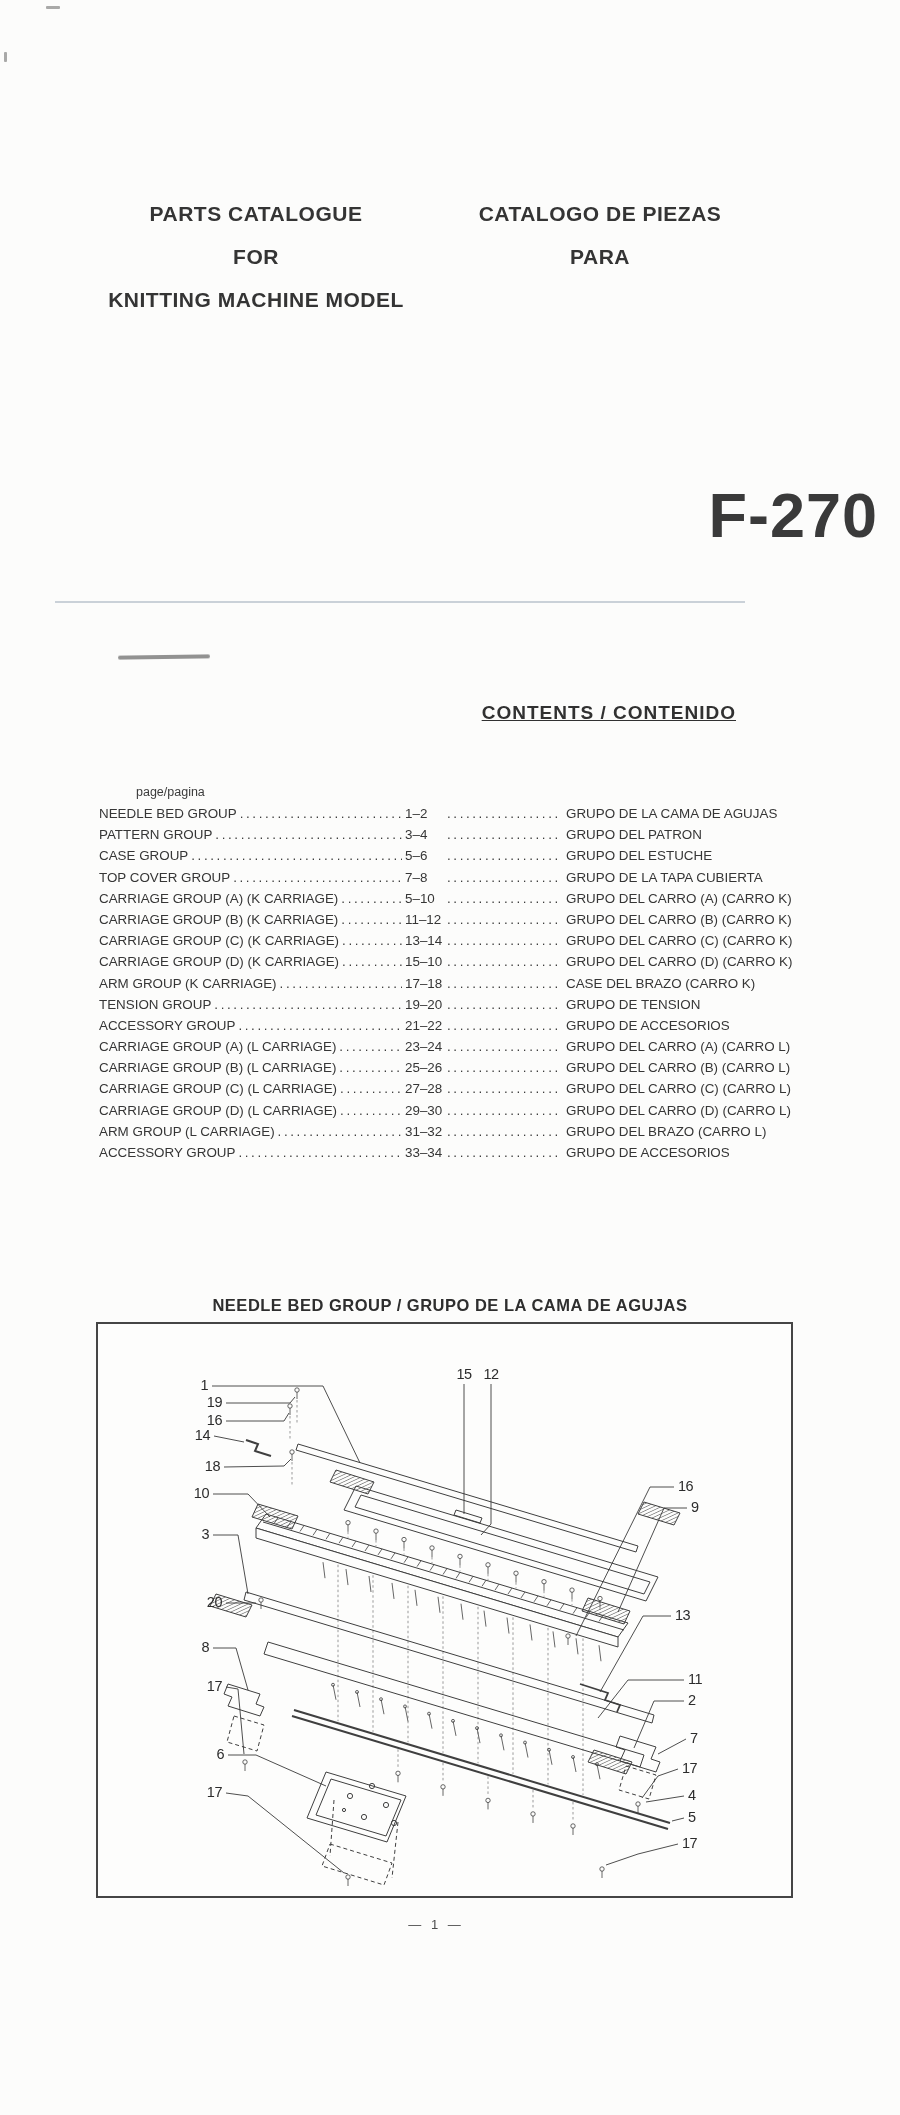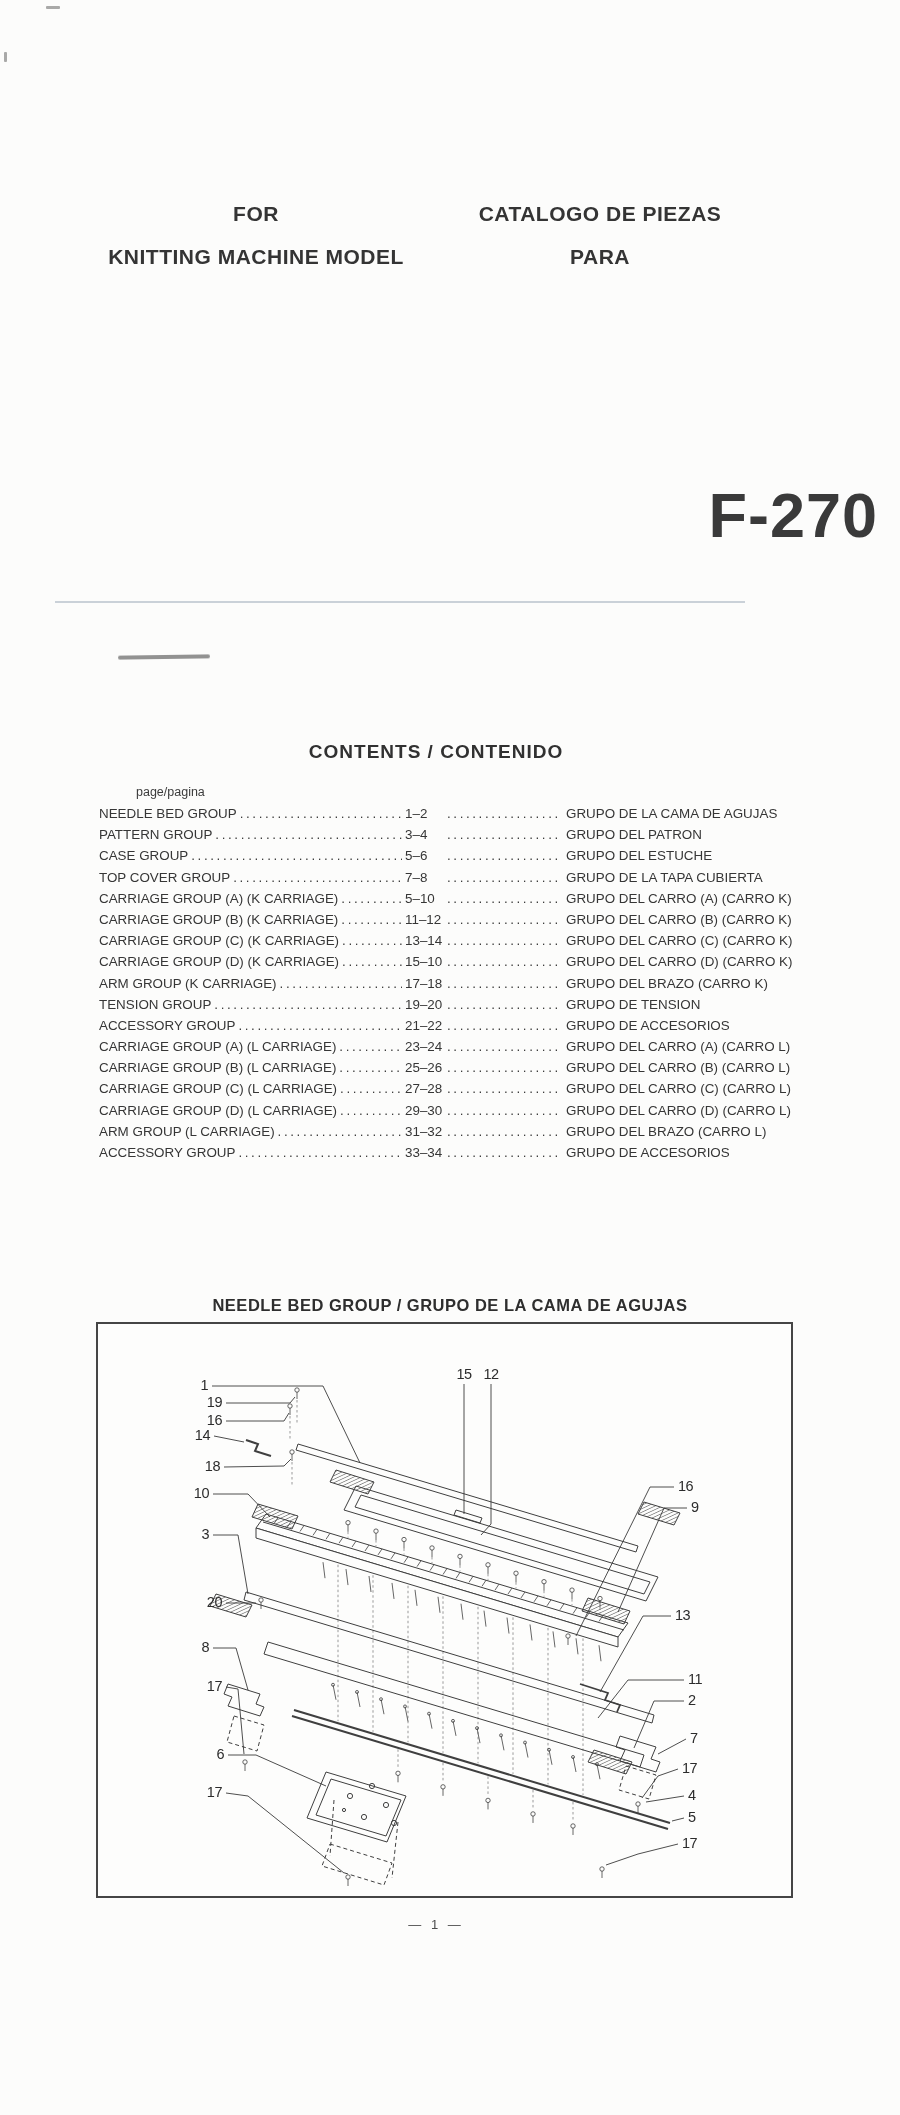--- a/index.html
+++ b/index.html
@@ -16,22 +16,22 @@
   
   .model{position:absolute;top:484px;left:0;width:834px;text-align:right;
     font-size:63px;font-weight:700;letter-spacing:1px;color:#3a3a3a;line-height:1;margin-left:44px;}
   .rule{position:absolute;top:601px;left:55px;width:690px;height:2px;
     background:#b9c3cc;opacity:.75;}
   .smudge{position:absolute;top:655px;left:118px;width:92px;height:4px;
     background:#3c3c3c;opacity:.55;border-radius:2px;filter:blur(.7px);
     transform:rotate(-.8deg);}
   .speck{position:absolute;background:#555;opacity:.5;border-radius:1px;}
   
-  .contents-title{position:absolute;top:741px;left:136px;width:600px;text-align:center;
-    font-size:19px;font-weight:700;letter-spacing:1px;color:#313131;white-space:nowrap;}
+  .contents-title{position:absolute;top:702px;left:136px;width:600px;text-align:right;
+    font-size:19px;font-weight:700;letter-spacing:1px;color:#313131;white-space:nowrap;text-decoration:underline;}
   .page-label{position:absolute;top:785px;left:136px;width:600px;text-align:left;
     font-size:12.5px;color:#3c3c3c;}
   .toc{position:absolute;left:99px;top:806px;width:672px;font-size:13.4px;color:#363636;}
   .toc-row{display:flex;align-items:baseline;height:21.2px;white-space:nowrap;}
   .toc-row .grp{flex:0 0 306px;display:flex;align-items:center;overflow:hidden;}
   .toc-row .en{flex:0 0 auto;}
   .dots{flex:1 1 auto;overflow:hidden;letter-spacing:2.6px;margin:0 3px;color:#3d3d3d;}
   .toc-row .pg{flex:0 0 42px;}
   .toc-row .d2{flex:0 0 112px;margin:0;}
   .toc-row .es{flex:0 0 auto;padding-left:7px;}
@@ -41,20 +41,21 @@
   .diagram-box{position:absolute;top:1322px;left:96px;width:697px;height:576px;
     border:2px solid #454545;background:#fdfdfc;box-sizing:border-box;}
   .diagram-box svg{display:block;width:693px;height:572px;}
   .page-num{position:absolute;top:1917px;left:136px;width:600px;text-align:center;
     font-size:13px;color:#4c4c4c;letter-spacing:3px;}
 </style>
 </head>
 <body>
 
 <div class="hdr-col" style="left:96px;">
+  <div class="hdr-line">PARTS CATALOGUE</div>
   <div class="hdr-line">FOR</div>
   <div class="hdr-line">KNITTING MACHINE MODEL</div>
 </div>
 <div class="hdr-col" style="left:440px;">
   <div class="hdr-line">CATALOGO DE PIEZAS</div>
   <div class="hdr-line">PARA</div>
 </div>
 
 <div class="model">F-270</div>
 
@@ -148,21 +149,21 @@
       <span class="es">GRUPO DEL CARRO (D) (CARRO K)</span>
     </div>
 
     <div class="toc-row">
       <span class="grp">
         <span class="en">ARM GROUP (K CARRIAGE)</span>
         <span class="dots">................................................................................</span>
       </span>
       <span class="pg">17–18</span>
       <span class="dots d2">................................................................................</span>
-      <span class="es">GRUPO DEL BRAZO (CARRO K)</span>
+      <span class="es">CASE DEL BRAZO (CARRO K)</span>
     </div>
 
     <div class="toc-row">
       <span class="grp">
         <span class="en">TENSION GROUP</span>
         <span class="dots">................................................................................</span>
       </span>
       <span class="pg">19–20</span>
       <span class="dots d2">................................................................................</span>
       <span class="es">GRUPO DE TENSION</span>

